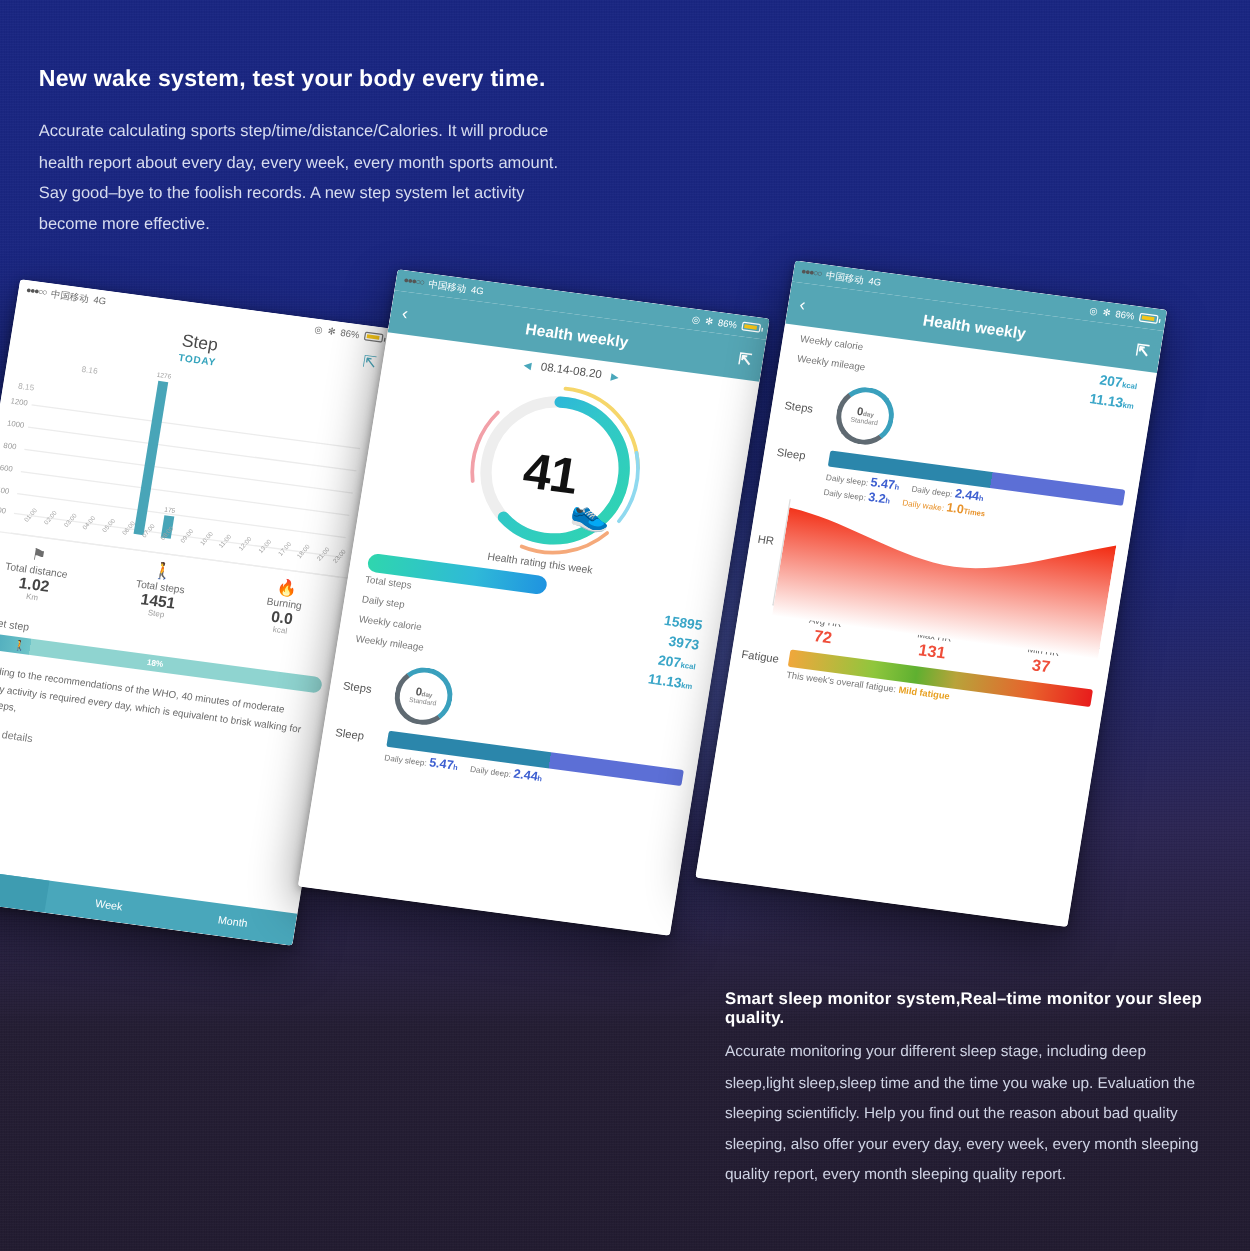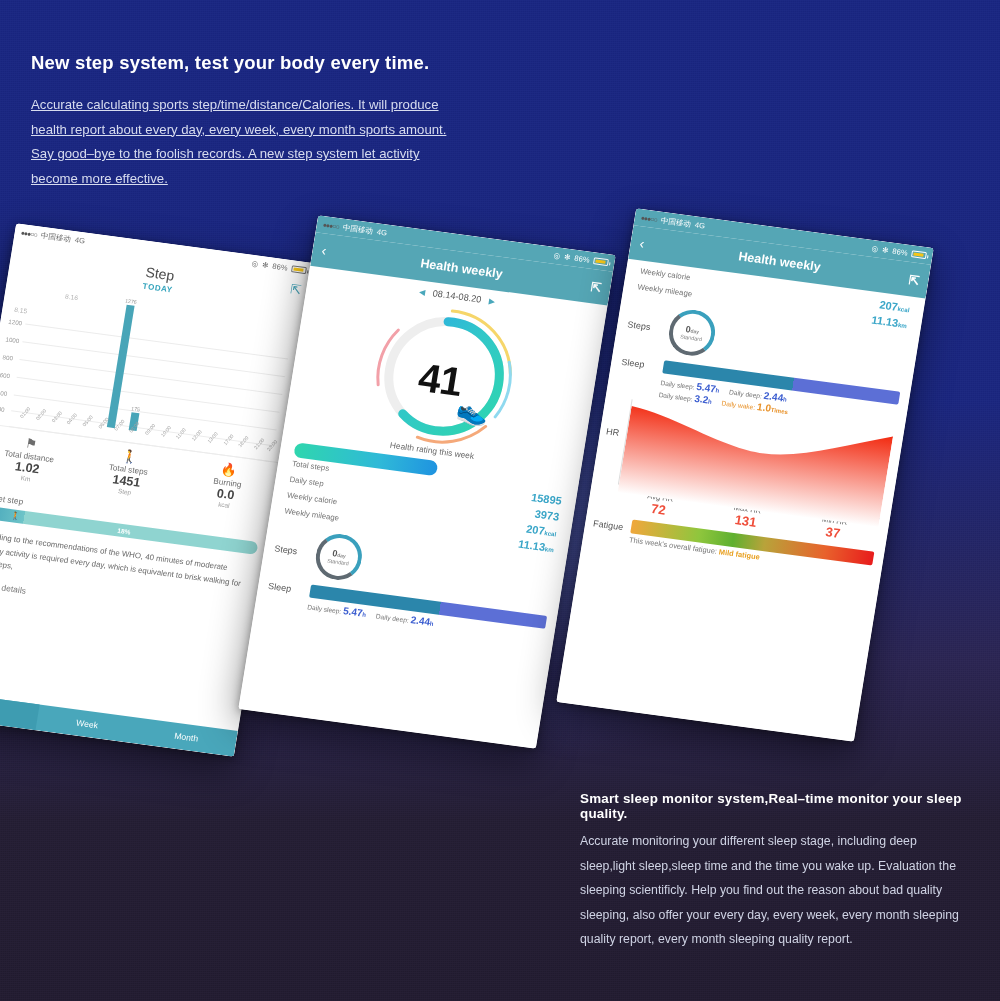--- a/index.html
+++ b/index.html
@@ -24,21 +24,21 @@
   }
 
   
   .headline {
     position: absolute; color: #fff; font-weight: bold;
     letter-spacing: .2px;
   }
   #top-headline { left: 31px; top: 52px; font-size: 18.5px; }
   #top-body {
     position: absolute; left: 31px; top: 93px; width: 420px;
-    color: #d7dcef; font-size: 13.2px; line-height: 24.6px; text-decoration: underline;
+    color: #d7dcef; font-size: 13.2px; line-height: 24.6px;
   }
   #bottom-headline { left: 580px; top: 791px; font-size: 13.4px; }
   #bottom-body {
     position: absolute; left: 580px; top: 829px; width: 392px;
     color: #cfd3e4; font-size: 12.3px; line-height: 24.5px;
   }
 
   
   .phone {
     position: absolute;
@@ -156,21 +156,21 @@
     background: linear-gradient(90deg,#f0a73c 0%, #8fc63d 28%, #5fb030 42%, #b8a33a 55%, #e8622c 80%, #e81c1c 100%); }
   .fatnote { font-size:7.4px; color:#777; padding:2px 10px 0 46px;}
   .fatnote b { color:#e8a020; }
 </style>
 </head>
 <body>
 
 <div id="stage"></div>
 <div id="noise"></div>
 
-<div class="headline" id="top-headline">New step system, test your body every time.</div>
+<div class="headline" id="top-headline">New wake system, test your body every time.</div>
 <div id="top-body">Accurate calculating sports step/time/distance/Calories. It will produce health report about every day, every week, every month sports amount. Say good–bye to the foolish records. A new step system let activity become more effective.</div>
 
 <div class="headline" id="bottom-headline">Smart sleep monitor system,Real–time monitor your sleep quality.</div>
 <div id="bottom-body">Accurate monitoring your different sleep stage, including deep sleep,light sleep,sleep time and the time you wake up. Evaluation the sleeping scientificly. Help you find out the reason about bad quality sleeping, also offer your every day, every week, every month sleeping quality report, every month sleeping quality report.</div>
 
 <div class="phone" style="left:-25px; top:240px; width:300px; height:500px; transform: rotate(9.2deg) skewY(-1.6deg);">
   <div class="screen">
     <div class="statusbar">
       <span class="dots">●●●○○</span>
       <span>中国移动</span>

